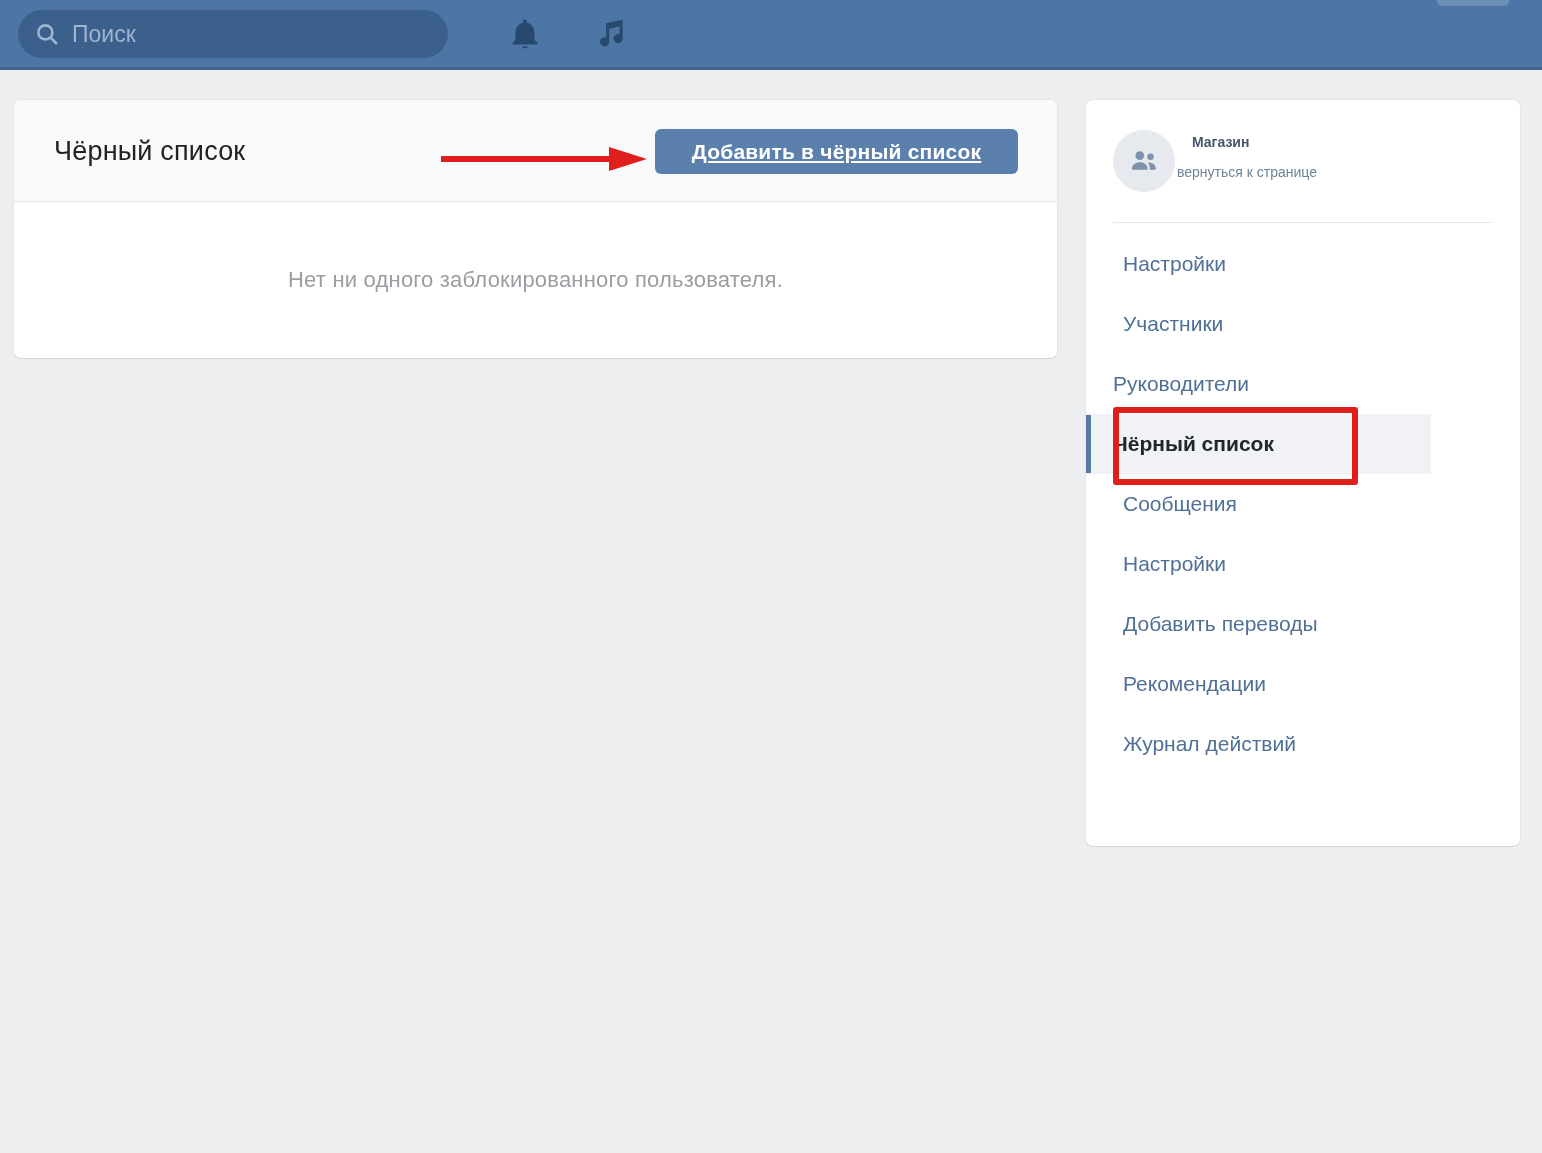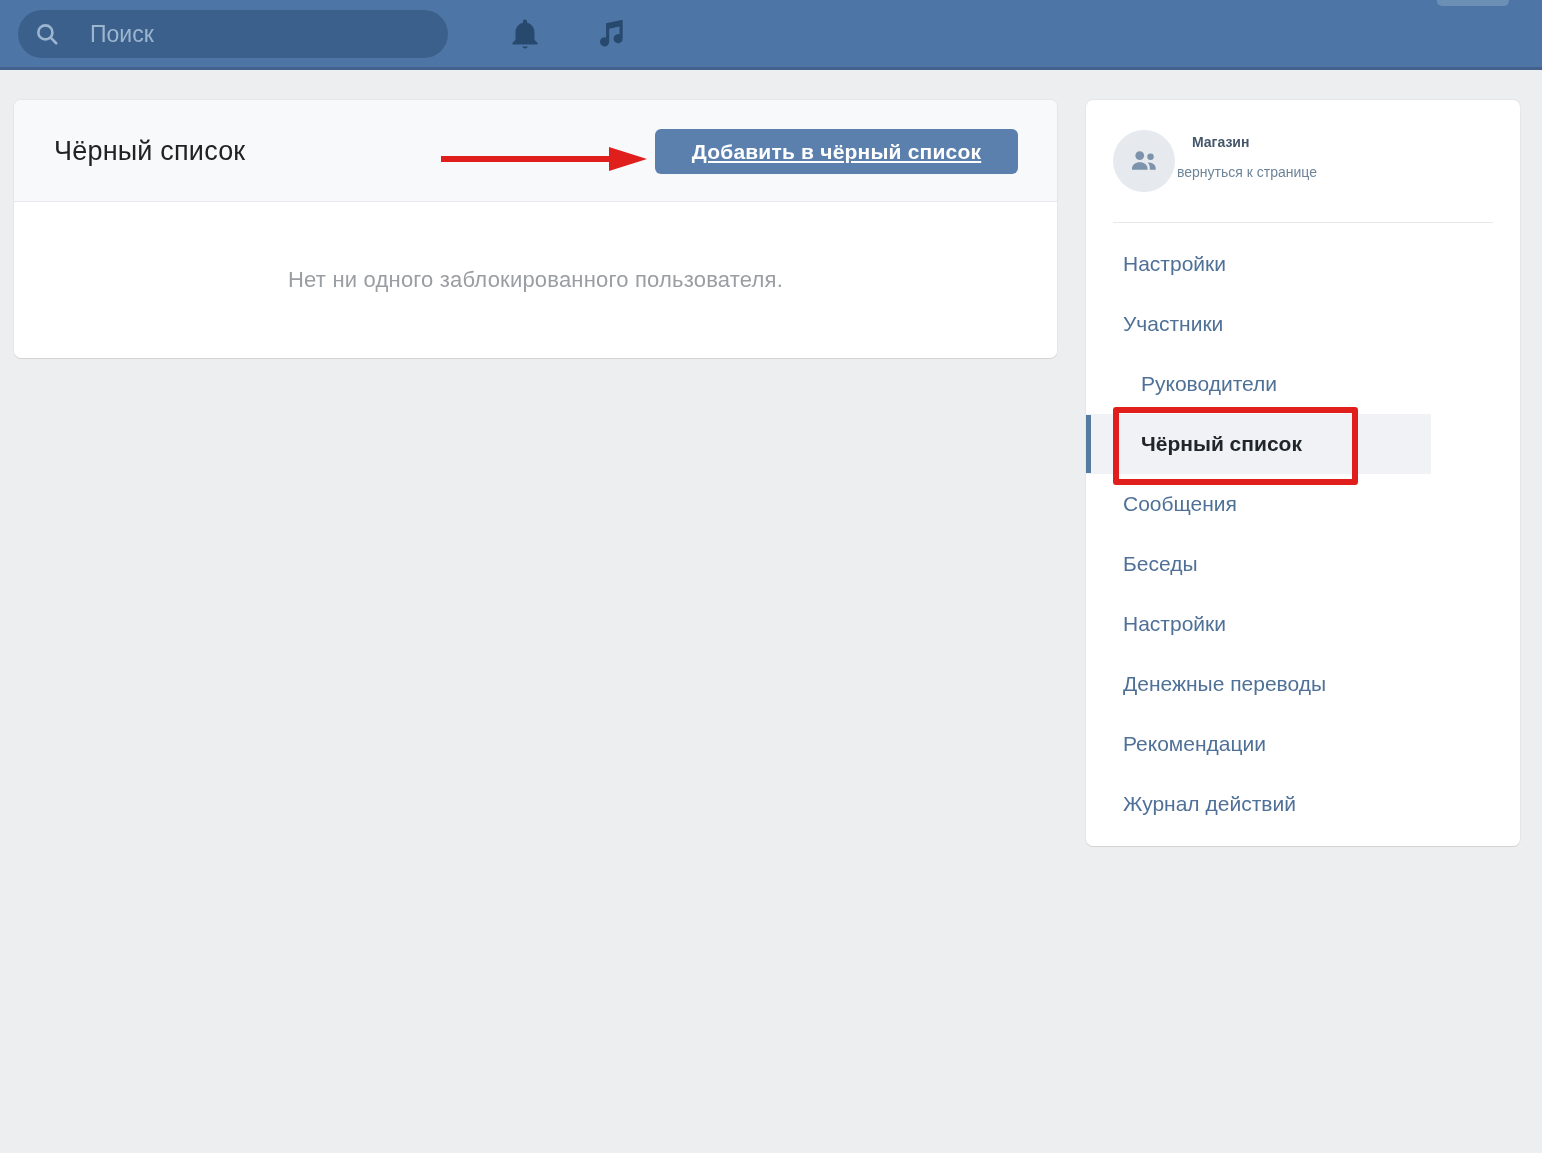--- a/index.html
+++ b/index.html
@@ -16,21 +16,20 @@
     position: absolute; left: 0; top: 0; width: 1542px; height: 70px;
     background: var(--topbar-bg);
     border-bottom: 3px solid var(--topbar-border);
   }
   .search-pill {
     position: absolute; left: 18px; top: 10px; width: 430px; height: 48px;
     background: var(--search-bg);
     border-radius: 24px;
     display: flex; align-items: center;
     padding: 0 16px;
-    gap: 18px;
   }
   .search-pill svg { flex: 0 0 auto; margin-right: 12px; }
   .search-pill input {
     background: transparent; border: none; outline: none;
     font-family: "Liberation Sans", sans-serif;
     font-size: 23px; color: #e5edf5; width: 100%;
   }
   .search-pill input::placeholder { color: var(--search-placeholder); opacity: 1; }
   .topbar-icon-btn {
     position: absolute; top: 12px; width: 46px; height: 46px;
@@ -108,21 +107,21 @@
     position: absolute; left: 27px; right: 27px; top: 122px; height: 1px;
     background: var(--divider);
   }
 
   .menu { list-style: none; position: absolute; left: 0; top: 134px; width: 345px; }
   .menu-item {
     position: relative; height: 60px; display: flex; align-items: center;
     padding-left: 37px; cursor: pointer;
     font-size: 21px; color: var(--link-color);
   }
-  .menu-item.indent { padding-left: 55px; }
+  .menu-item.indent { padding-left: 27px; }
   .menu-item.active {
     background: var(--active-row-bg);
     color: var(--active-text); font-weight: bold;
   }
   .menu-item.active::before {
     content: ""; position: absolute; left: 0; top: 1px; bottom: 1px; width: 5px;
     background: var(--active-accent);
   }
 
   
@@ -190,21 +189,20 @@
     <a class="profile-back">вернуться к странице</a>
     <div class="profile-divider"></div>
   </div>
 
   <ul class="menu">
     <li class="menu-item">Настройки</li>
     <li class="menu-item">Участники</li>
     <li class="menu-item indent">Руководители</li>
     <li class="menu-item indent active">Чёрный список</li>
     <li class="menu-item">Сообщения</li>
-    <li class="menu-item">Беседы</li>
     <li class="menu-item">Настройки</li>
-    <li class="menu-item">Денежные переводы</li>
+    <li class="menu-item">Добавить переводы</li>
     <li class="menu-item">Рекомендации</li>
     <li class="menu-item">Журнал действий</li>
   </ul>
 </aside>
 
 <div class="annotation-box"></div>
 
 </body></html>

